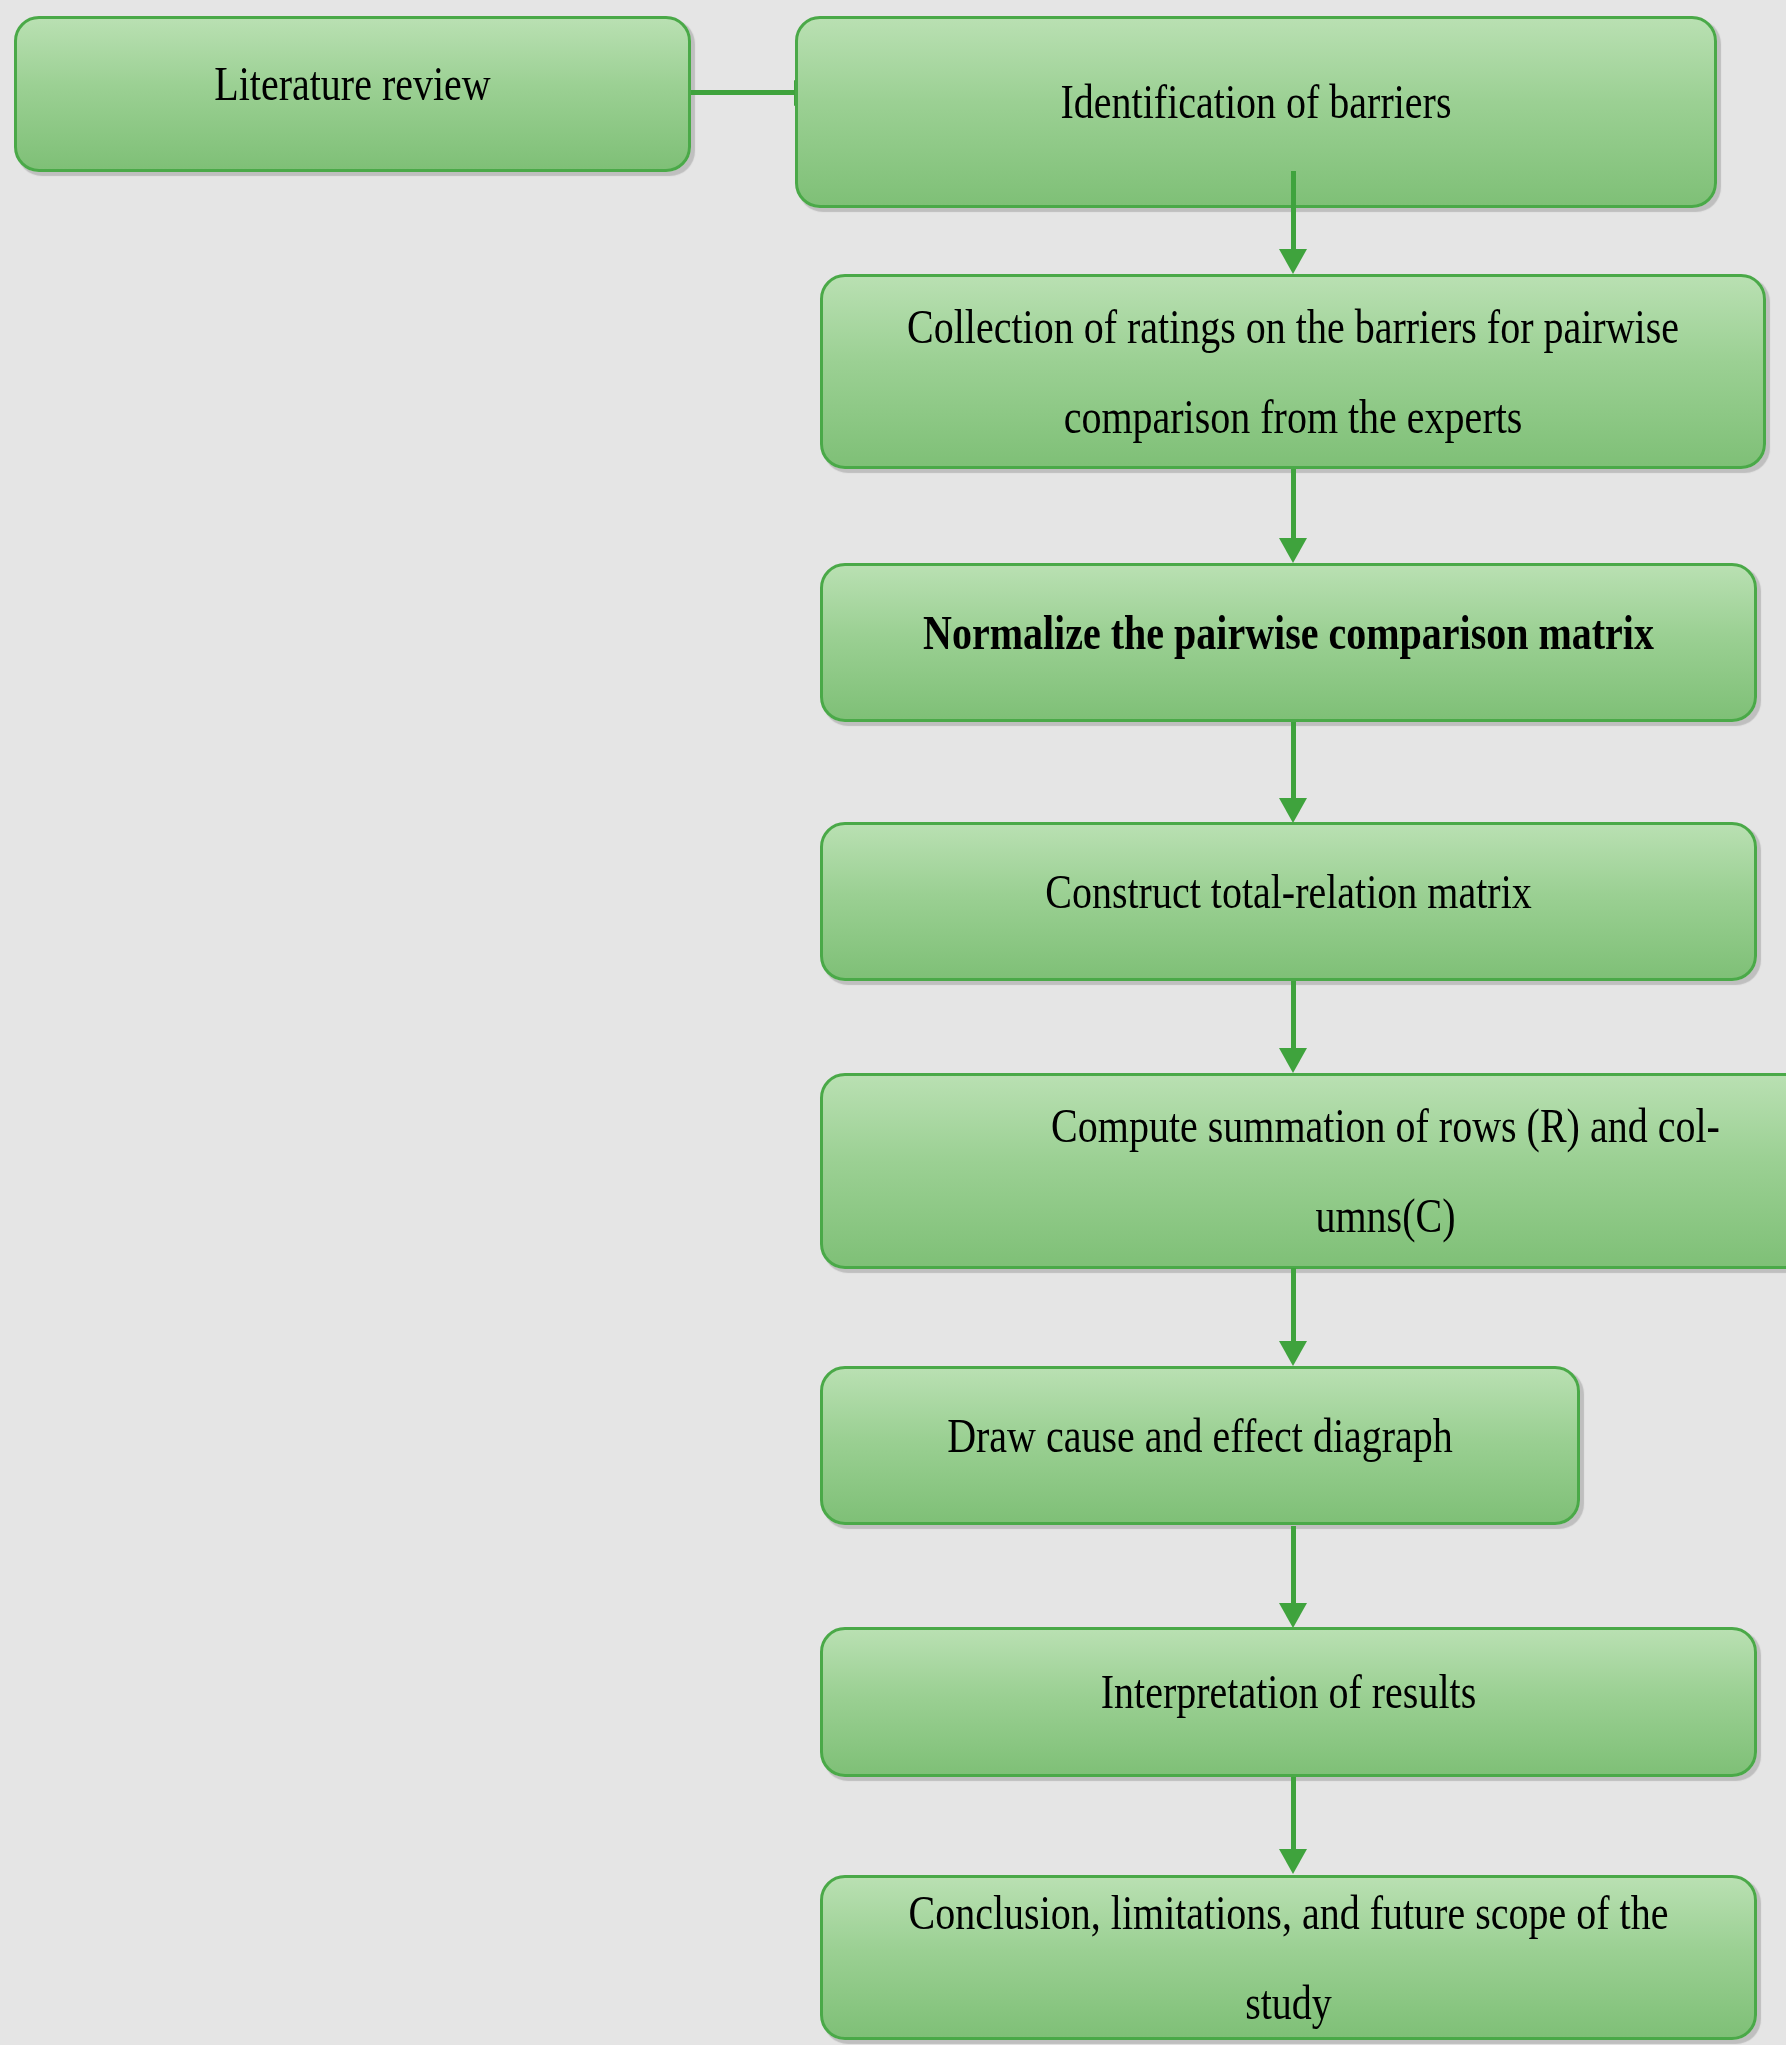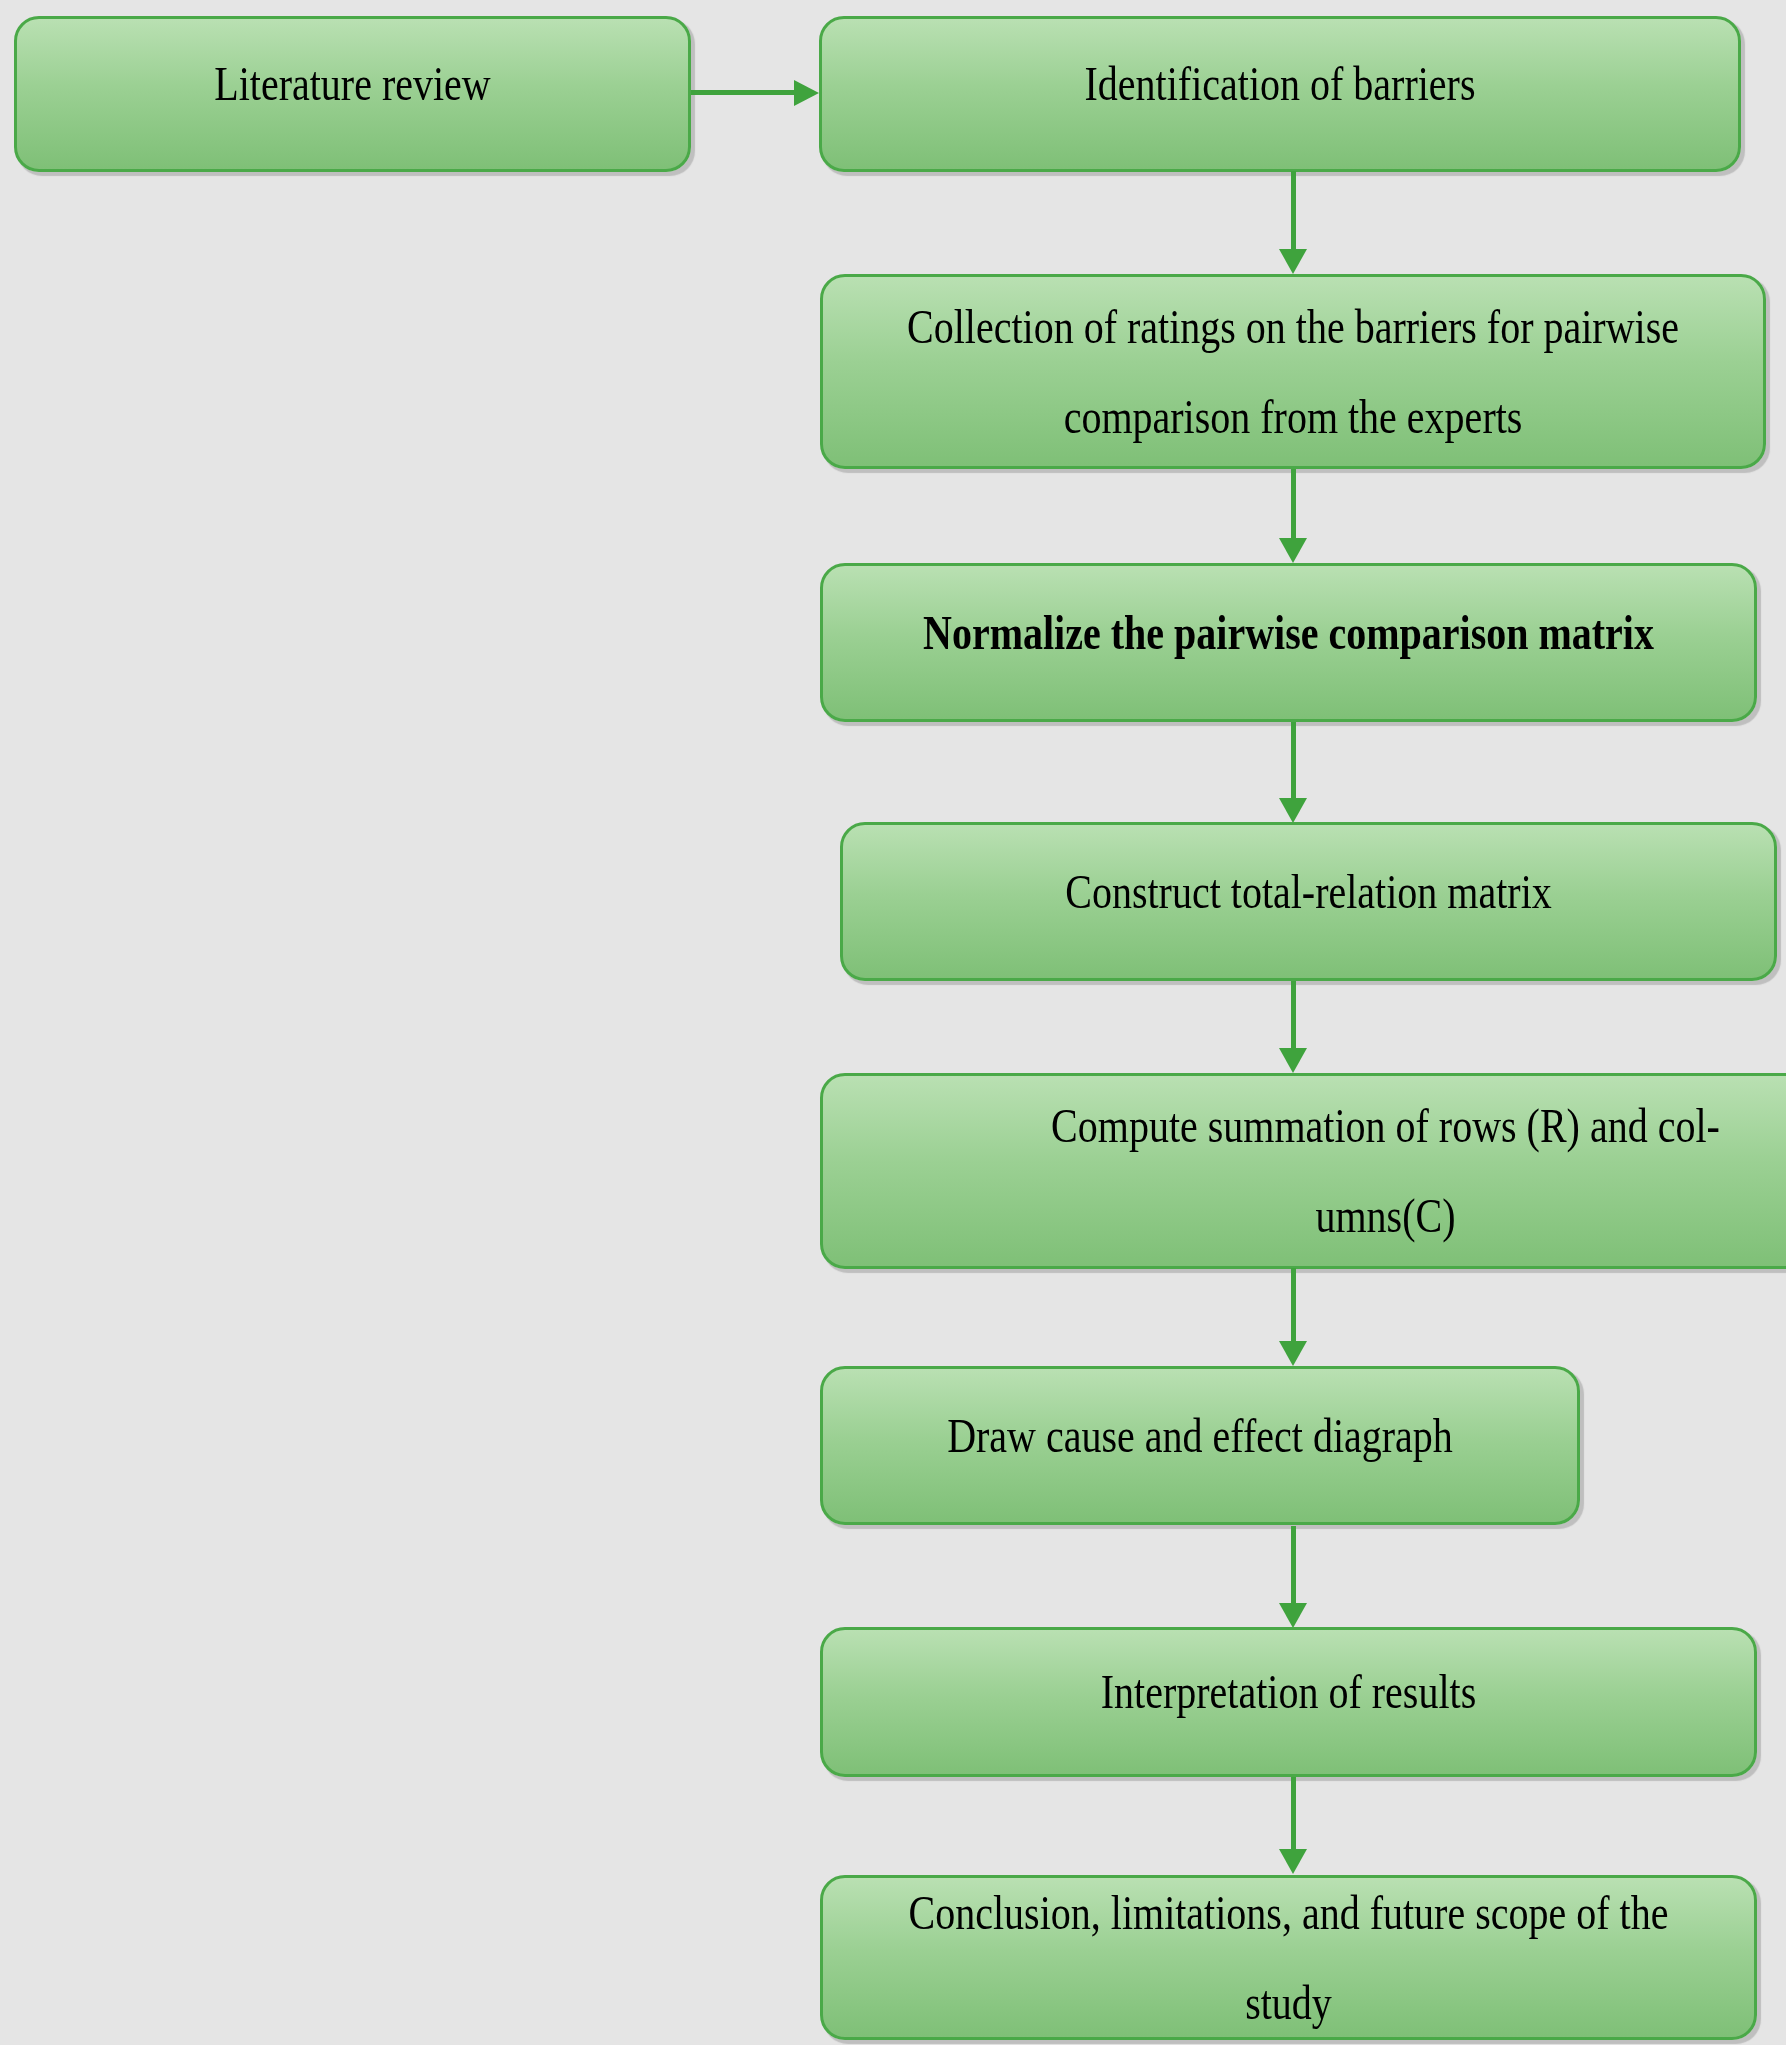--- a/index.html
+++ b/index.html
@@ -30,24 +30,24 @@
     display: block;
     text-align: center;
     font-family: "Liberation Serif", "DejaVu Serif", serif;
     font-size: 40px;
     line-height: 74px;
     color: #000000;
     white-space: nowrap;
   }
   
   .b1 { left: 14px;   top: 15.7px;   width: 677px; height: 156px; }
-  .b2 { left: 819px; top: 15.7px;   width: 922px; height: 156px; }
+  .b2 { left: 795px; top: 15.7px;   width: 922px; height: 192px; }
   .b3 { left: 820px; top: 274px;  width: 946px; height: 195px; align-items: center; }
   .b4 { left: 820px; top: 563px; width: 937px; height: 159px; font-weight: bold; }
-  .b5 { left: 820px; top: 822px; width: 937px; height: 159px; margin-left: 20px; }
+  .b5 { left: 820px; top: 822px; width: 937px; height: 159px; }
   .b6 { left: 820px; top: 1073px; width: 1131px; height: 196px; }
   .b7 { left: 820px; top: 1366px; width: 760px; height: 159px; }
   .b8 { left: 820px; top: 1627px; width: 937px; height: 150px; }
   .b9 { left: 820px; top: 1875px; width: 937px; height: 165px; }
 
   
   .varrow { position: absolute; width: 29px; left: 1279px; }
   .varrow .shaft {
     position: absolute; left: 50%; margin-left: -2.1px; width: 4.2px;
     top: 0; bottom: 23px; background: #3fa33d;

